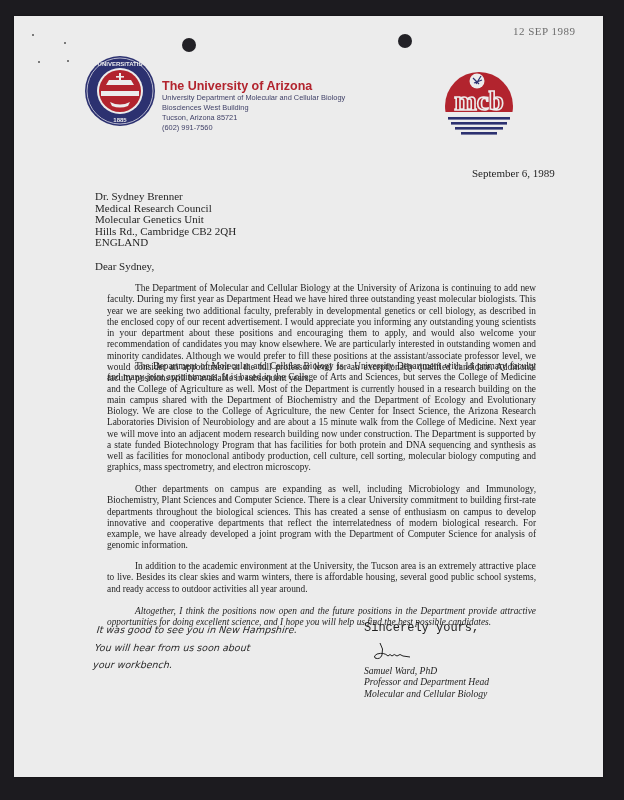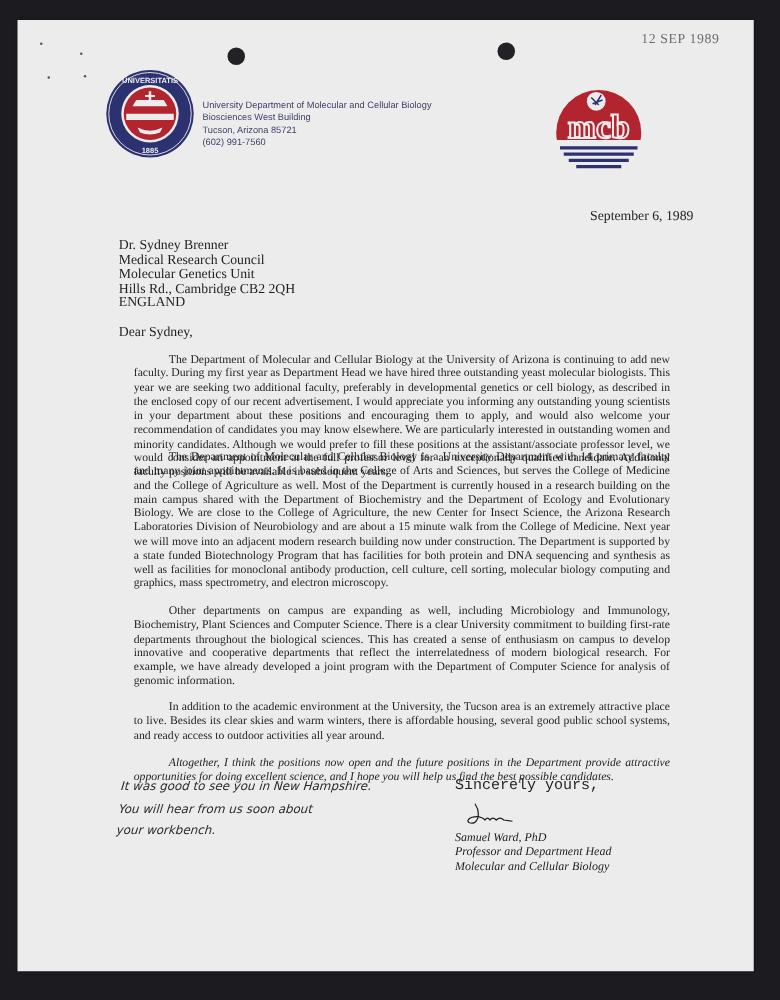--- a/index.html
+++ b/index.html
@@ -51,20 +51,21 @@
   <rect x="17" y="36" width="38" height="5" fill="#ececec"></rect>
   <path d="M22 30 L50 30 L47 25 L25 25 Z" fill="#ececec"></path>
   <rect x="35" y="18" width="2" height="10" fill="#ececec"></rect>
   <rect x="32" y="21" width="8" height="1.6" fill="#ececec"></rect>
   <path d="M26 47 Q36 52 46 47 L44 51 Q36 54 28 51 Z" fill="#ececec"></path>
   <text x="36" y="11" font-size="6" fill="#ececec" text-anchor="middle" font-family="Liberation Sans, sans-serif" font-weight="bold">UNIVERSITATIS</text>
   <text x="36" y="67" font-size="6" fill="#ececec" text-anchor="middle" font-family="Liberation Sans, sans-serif" font-weight="bold">1885</text>
 </svg>
 
 <div class="lh">
+  <div class="lh-title">The University of Arizona</div>
   <div class="lh-line">University Department of Molecular and Cellular Biology</div>
   <div class="lh-line">Biosciences West Building</div>
   <div class="lh-line">Tucson, Arizona  85721</div>
   <div class="lh-line">(602) 991-7560</div>
 </div>
 
 <svg class="mcb" viewBox="0 0 92 74">
   <defs>
       <clipPath id="top">
         <rect x="0" y="0" width="92" height="46"></rect>

